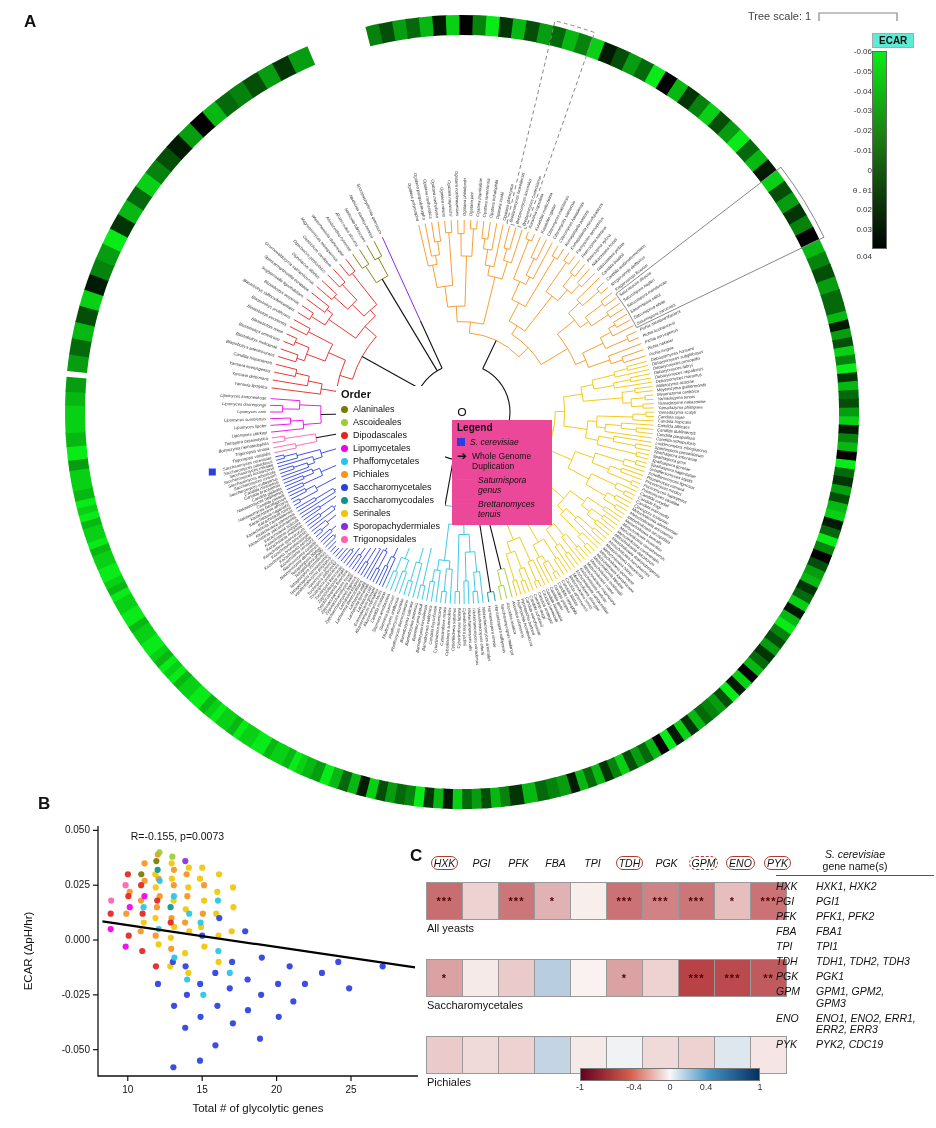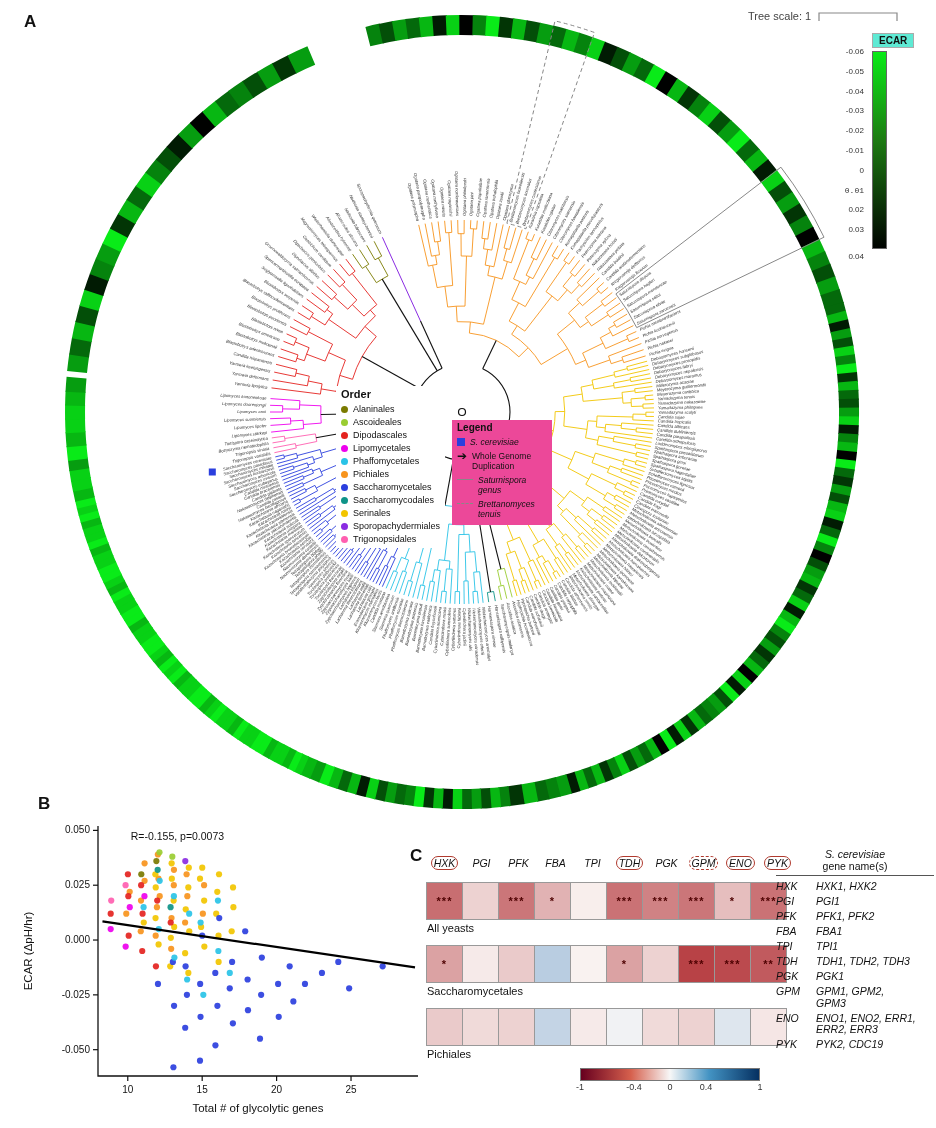--- a/index.html
+++ b/index.html
@@ -12,21 +12,21 @@
   
   #tree-scale{position:absolute;left:748px;top:10px;display:flex;align-items:center;gap:7px;
               font-size:11px;color:#444}
 
   
   #ecar-bar{position:absolute;left:832px;top:30px;width:100px}
   #ecar-bar .cb-title{font-weight:bold;font-size:10px;border:1px solid #aaa;display:inline-block;
                       padding:1px 6px;margin-left:40px;margin-bottom:3px;background:#5eead4}
   .cb-body{display:flex}
   .cb-ticks{position:relative;width:40px;height:198px;font-size:8px;color:#333}
-  .cb-ticks div{position:absolute;right:8px;transform:translateY(-50%)}
+  .cb-ticks div{position:absolute;right:0;transform:translateY(-50%)}
   .cb-grad{width:15px;height:198px;border:1px solid #666}
 
   
   #order-legend{position:absolute;left:336px;top:386px;background:#fff;padding:2px 5px}
   .ol-title{font-weight:bold;font-size:11px;margin-bottom:3px}
   .ol-item{display:flex;align-items:center;gap:5px;font-size:9px;line-height:13px}
   .ol-dot{width:7px;height:7px;border-radius:50%;flex:none}
 
   
   #center-legend{position:absolute;left:452px;top:420px;background:#ec4899;padding:2px 5px;width:100px}
@@ -43,21 +43,21 @@
   #hm-headers{position:absolute;left:18px;top:10px;display:flex}
   .hm-h{width:37px;text-align:center;font-style:italic;font-size:10.5px}
   .hm-h span{display:inline-block;padding:0 2px;border:1.3px solid transparent;border-radius:7px}
   .hm-h span.boxed{border-color:#b03a2e}
   .hm-h span.dashed{border-style:dashed}
   #hm-grid{position:absolute;left:18px;top:36px}
   .hm-row{display:flex}
   .hm-cell{width:37px;height:38px;border:1px solid #999;margin:0 -1px -1px 0;
            display:flex;align-items:center;justify-content:center;
            font-size:11px;letter-spacing:1px;color:#4d0000;font-weight:bold}
-  .hm-rowlabel{height:26px;padding:3px 0 0 1px;font-size:11px}
+  .hm-rowlabel{height:40px;padding:3px 0 0 1px;font-size:11px}
   #hm-colorbar{position:absolute;left:172px;top:222px;width:180px}
   .hm-cb-bar{height:13px;border:1px solid #777}
   .hm-cb-ticks{position:relative;height:13px;font-size:9px;color:#333}
   .hm-cb-ticks div{position:absolute;top:1px;transform:translateX(-50%)}
 
   
   #gene-table{position:absolute;left:368px;top:2px;width:158px;font-size:10.5px}
   .gt-head{text-align:center;padding-bottom:3px;border-bottom:1px solid #555;margin-bottom:5px;line-height:12px}
   .gt-row{display:flex;gap:8px;margin-bottom:3.5px;font-style:italic;line-height:11.5px}
   .gt-sym{width:32px;flex:none}

